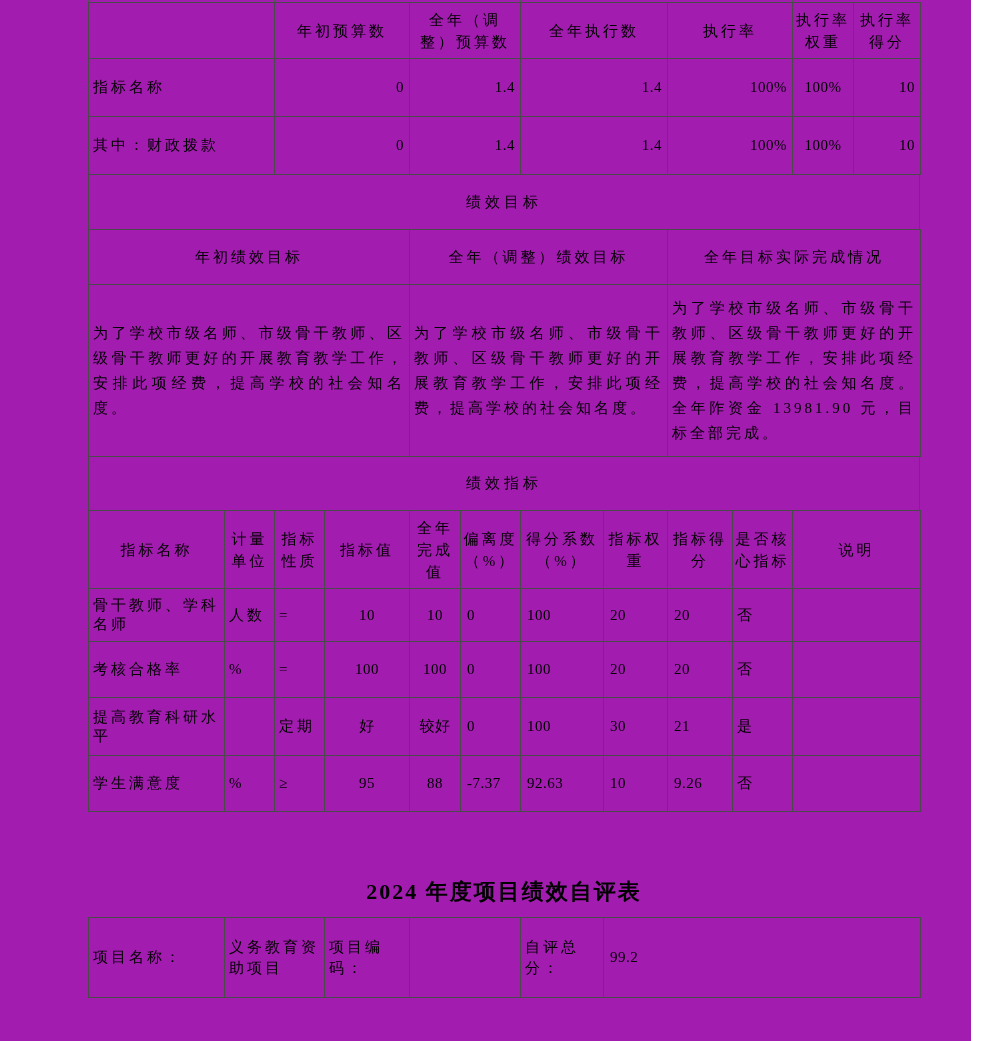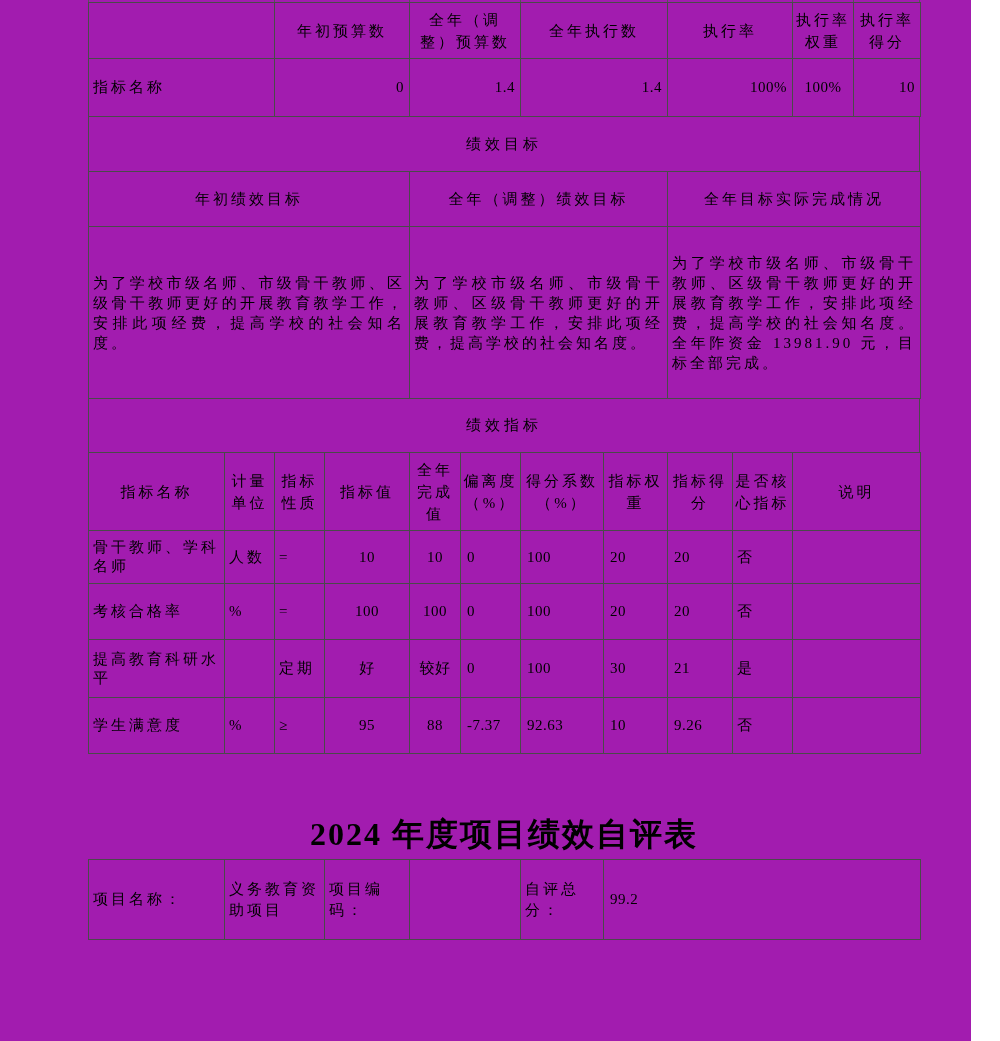--- a/index.html
+++ b/index.html
@@ -38,33 +38,33 @@
   .lbl   { text-align:left;  padding-left:4px; }
   .num-r { text-align:right; padding-right:5px; letter-spacing:0.5px; }
   .num-c { text-align:center; letter-spacing:0.5px; }
   .num-l { text-align:left; padding-left:6px; letter-spacing:0.5px; }
   .pct-c { text-align:center; letter-spacing:0.5px; }
   .para {
     vertical-align:middle;
     text-align:justify;
     padding:4px 4px;
     font-size:15px;
-    line-height:20px;
+    line-height:25px;
     letter-spacing:3px;
   }
   .pre { white-space:pre-line; line-height:21px; }
   
   .h56 { height:56px; } .h58 { height:58px; } .h55 { height:55px;margin-left:44px; }
   .h54 { height:54px; } .h78 { height:78px; } .h53 { height:53px; }
   .h172 { height:172px; } .h80 { height:80px; }
 
   .big-title {
     margin-top:62px; margin-bottom:8px;
     text-align:center;
-    font-size:32px;
+    font-size:22px;
     font-weight:bold;
     line-height:36px;
     letter-spacing:2px;
   }
 </style>
 </head>
 <body>
 
 <div class="page">
   <div class="doc">
@@ -98,20 +98,29 @@
 整）预算数</th>
         <th>全年执行数</th>
         <th>执行率</th>
         <th>执行率
 权重</th>
         <th>执行率
 得分</th>
       </tr>
       <tr class="h58">
         <td class="lbl">指标名称</td>
+        <td class="num-r">0</td>
+        <td class="num-r">1.4</td>
+        <td class="num-r">1.4</td>
+        <td class="num-r">100%</td>
+        <td class="pct-c">100%</td>
+        <td class="num-r">10</td>
+      </tr>
+      <tr class="h58">
+        <td class="lbl">其中：财政拨款</td>
         <td class="num-r">0</td>
         <td class="num-r">1.4</td>
         <td class="num-r">1.4</td>
         <td class="num-r">100%</td>
         <td class="pct-c">100%</td>
         <td class="num-r">10</td>
       </tr>
     </tbody>
       </table>
 

